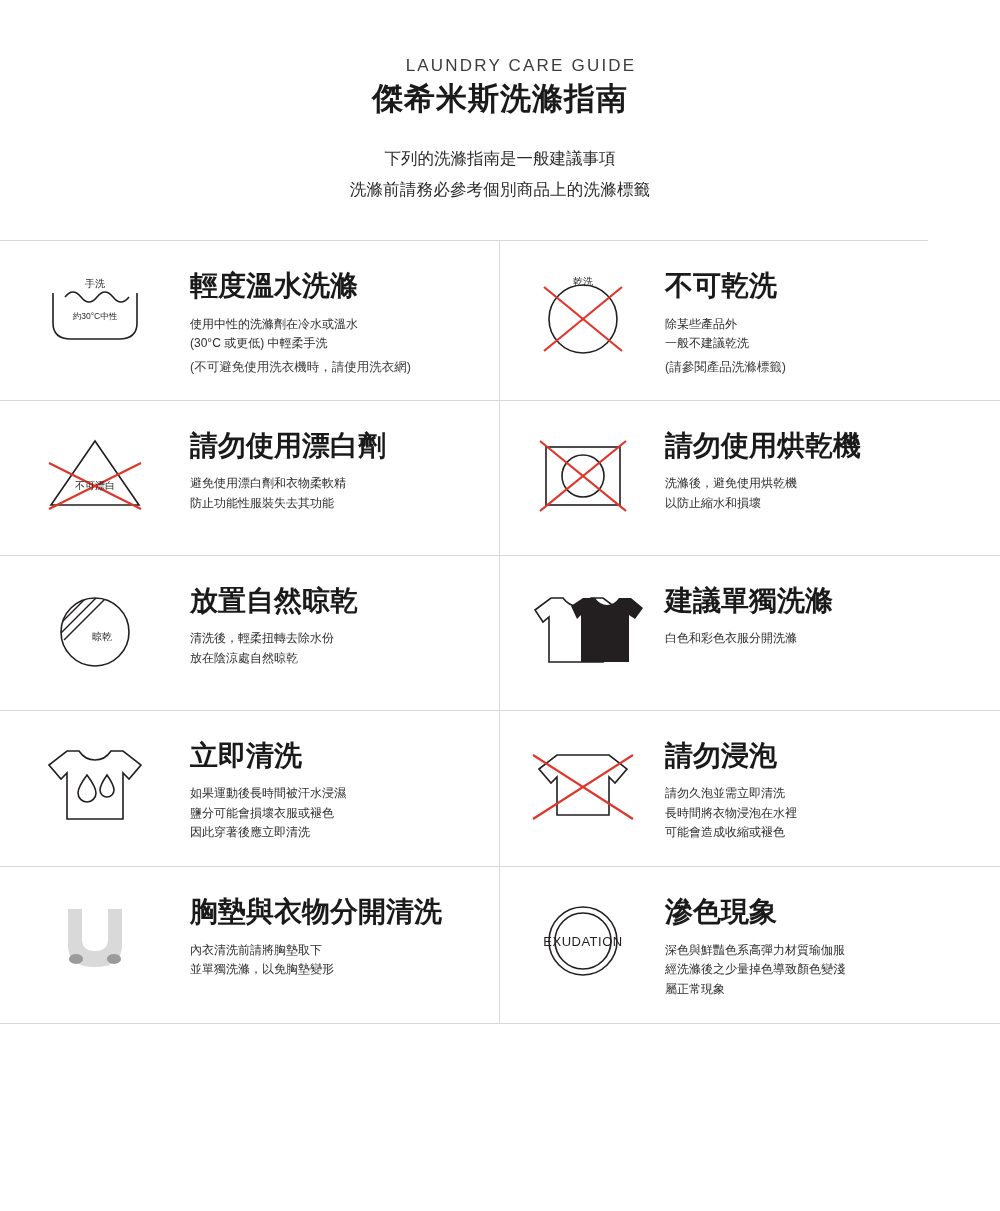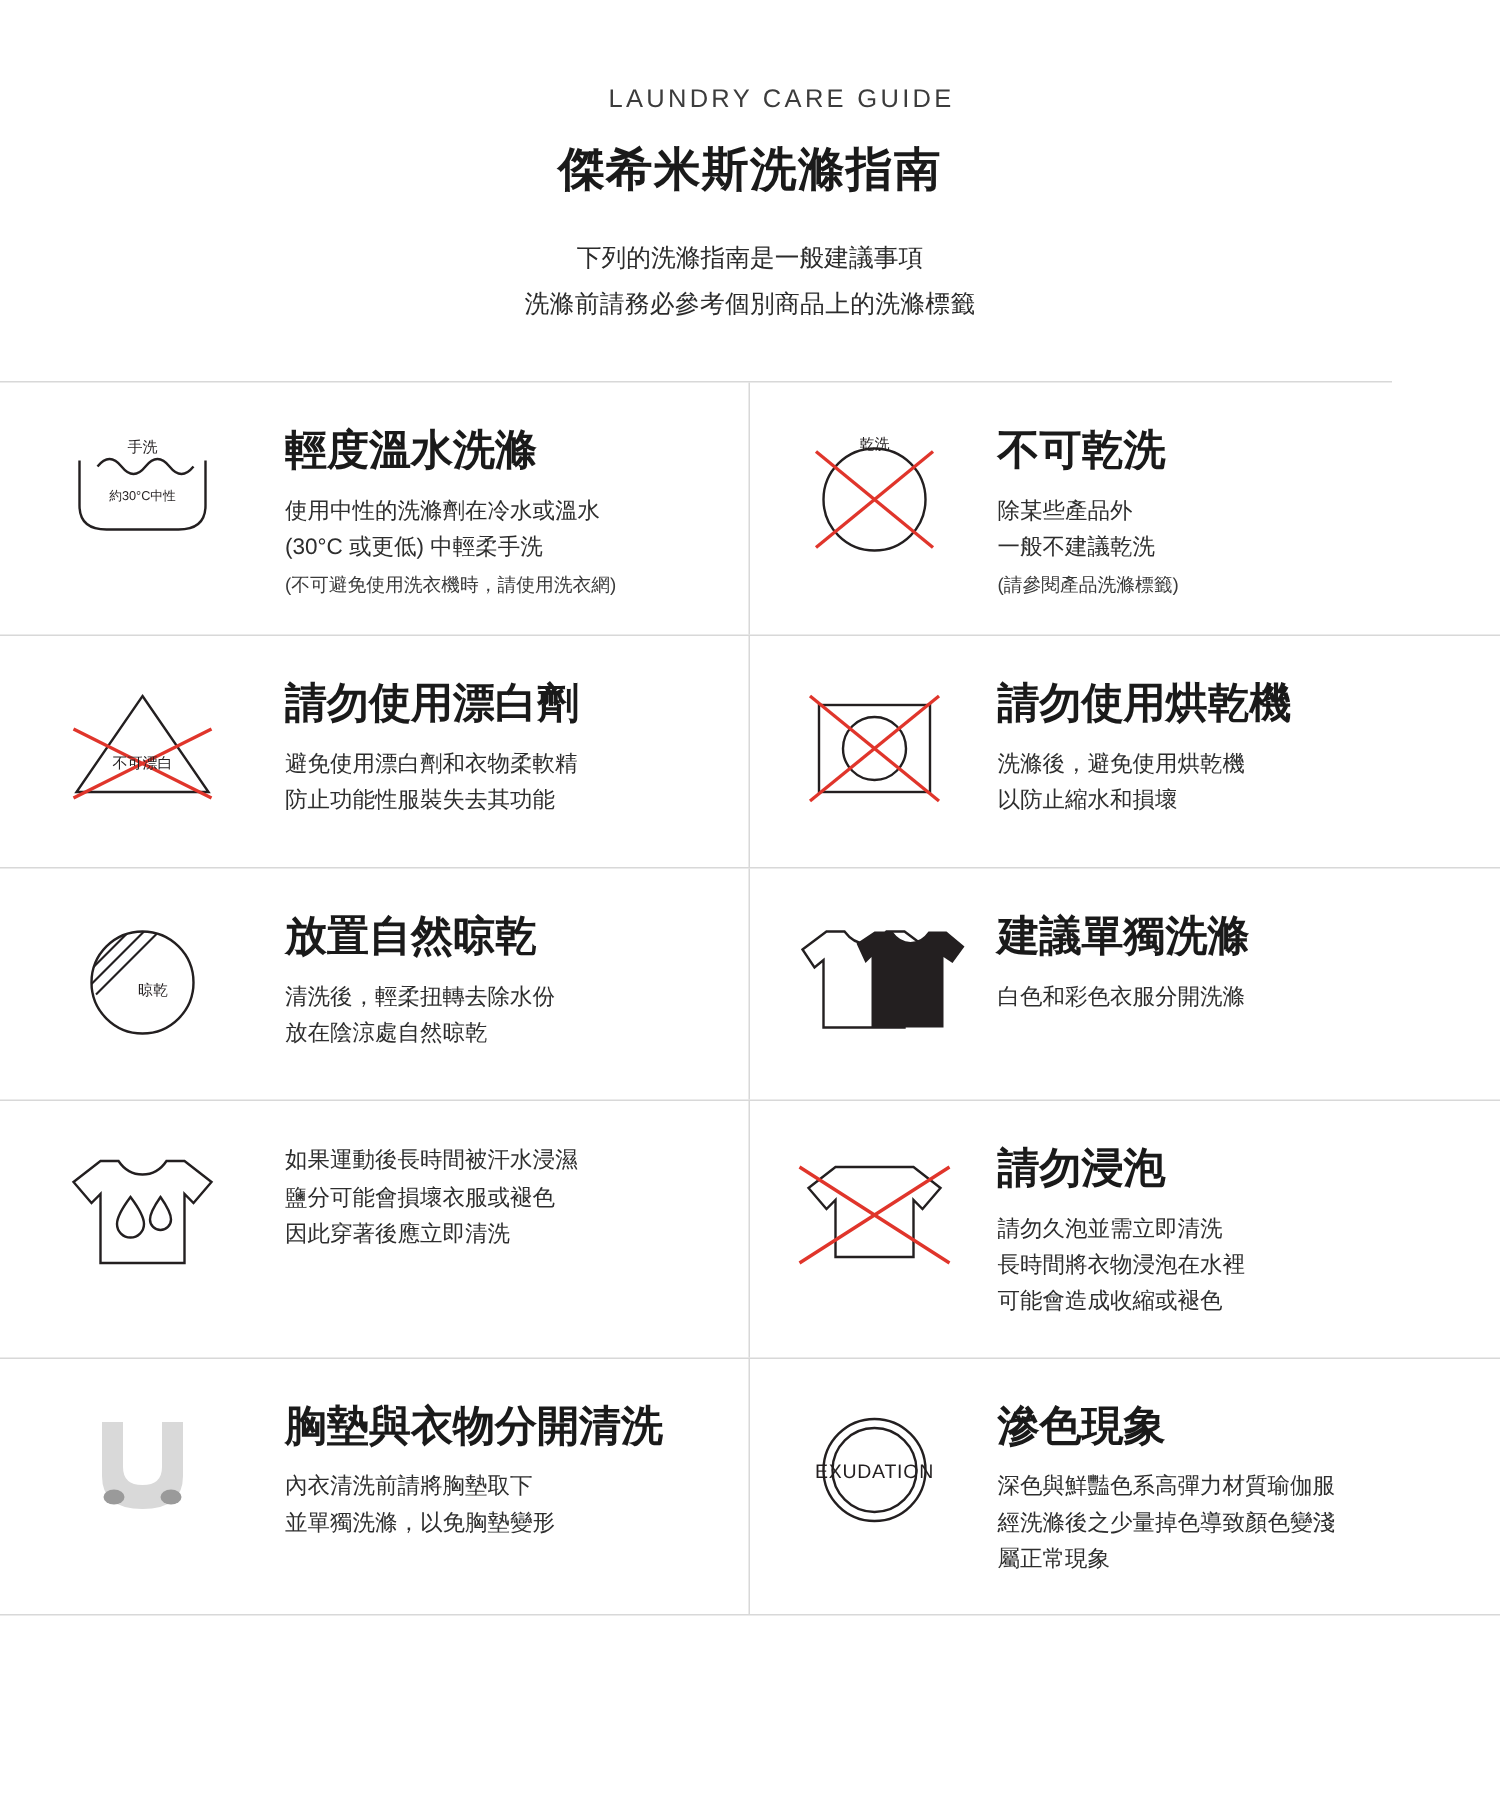--- a/index.html
+++ b/index.html
@@ -22,21 +22,21 @@
   .eyebrow {
     font-size: 17px;
     letter-spacing: 2.2px;
     color: #3c3c3c;
     font-weight: 400;
     padding-left: 42px;
   }
   .title {
     font-size: 31px;
     font-weight: 700;
-    margin-top: 16px;
+    margin-top: 2px;
     letter-spacing: 1px;
     color: #1a1a1a;
   }
   .sub {
     margin-top: 23px;
     font-size: 16.5px;
     line-height: 1.85;
     color: #2b2b2b;
     font-weight: 400;
     text-align: center;
@@ -73,21 +73,21 @@
   .cell.right .icon-wrap { width: 165px; min-width: 165px; }
   .text-wrap { flex: 1; padding-right: 8px; }
   .c-title {
     font-size: 28px;
     font-weight: 700;
     color: #1a1a1a;
     line-height: 1.2;
     margin-bottom: 12px;
   }
   .c-line {
-    font-size: 15px;
+    font-size: 12px;
     line-height: 1.62;
     color: #2e2e2e;
   }
   .c-note {
     font-size: 12.5px;
     color: #3a3a3a;
     margin-top: 5px;
   }
   svg { display: block; overflow: visible; }
   .st { stroke: #231f20; fill: none; stroke-width: 1.6; }
@@ -224,20 +224,21 @@
     <div class="row">
       <div class="cell left">
         <div class="icon-wrap">
           <svg width="120" height="84" viewBox="0 0 120 84">
             <path class="st" d="M14 22 L32 8 L44 8 q6 9 16 9 q10 0 16 -9 L88 8 L106 22 L94 36 L88 30 L88 76 L32 76 L32 30 L26 36 Z"></path>
             <path class="st" d="M52 32 q-9 12 -9 18 a9 9 0 0 0 18 0 q0 -6 -9 -18 Z"></path>
             <path class="st" d="M72 32 q-7 10 -7 15 a7 7 0 0 0 14 0 q0 -5 -7 -15 Z"></path>
           </svg>
         </div>
         <div class="text-wrap">
+          <div class="c-title">立即清洗</div>
           <div class="c-line">如果運動後長時間被汗水浸濕</div>
           <div class="c-line">鹽分可能會損壞衣服或褪色</div>
           <div class="c-line">因此穿著後應立即清洗</div>
         </div>
       </div>
       <div class="cell right">
         <div class="icon-wrap">
           <svg width="120" height="86" viewBox="0 0 120 86">
             <path class="st" d="M16 26 L34 12 L86 12 L104 26 L92 40 L86 34 L86 72 L34 72 L34 34 L28 40 Z"></path>
             <line class="stx" x1="10" y1="12" x2="110" y2="76"></line>

